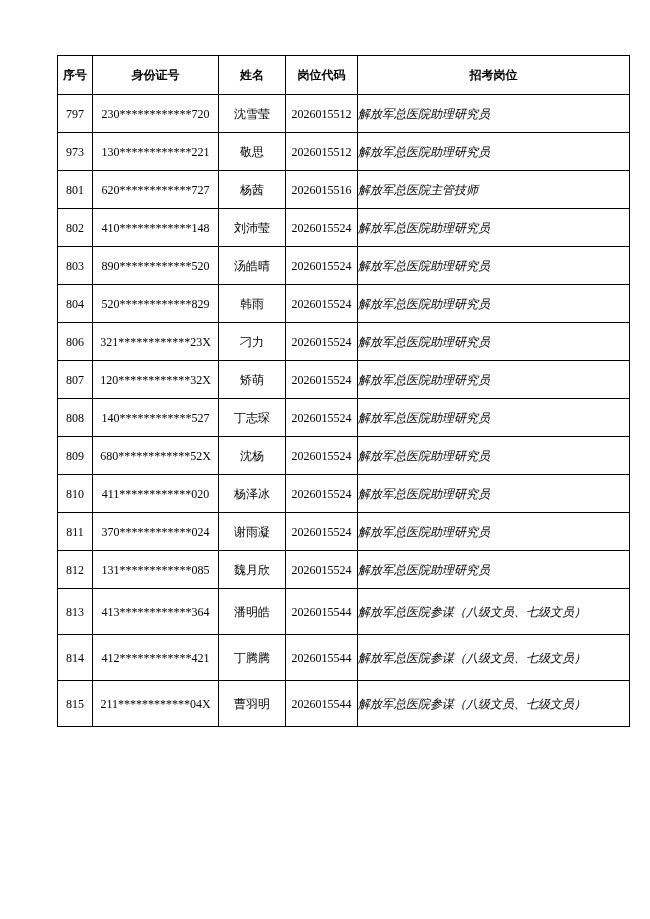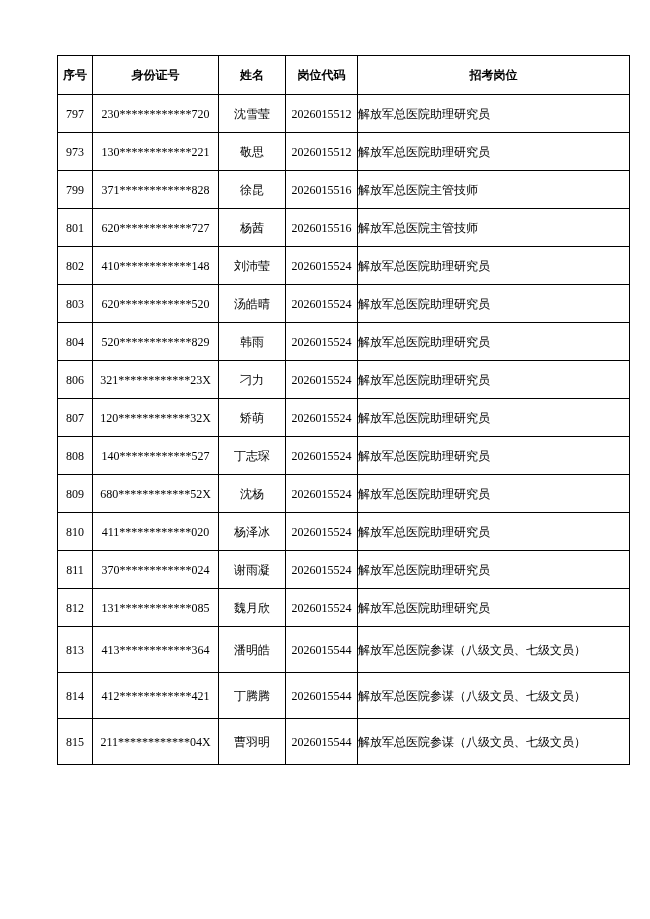--- a/index.html
+++ b/index.html
@@ -39,20 +39,21 @@
     height: 38px;
     text-align: center;
   }
   table.roster tr.row { height: 38px; }
   table.roster tr.row.tall { height: 46px; }
   td.center { text-align: center; }
   td.pos {
     text-align: justify;
     padding: 2px 4px 2px 3px;
     line-height: 19px;
+    font-style: italic;
   }
 </style>
 </head>
 <body>
 
 <div class="page">
   <table class="roster">
     <colgroup>
       <col style="width:35px">
       <col style="width:126px">
@@ -78,43 +79,36 @@
           <td class="pos">解放军总医院助理研究员</td>
         </tr>
         <tr class="row">
           <td class="center">973</td>
           <td class="center">130************221</td>
           <td class="center">敬思</td>
           <td class="center">2026015512</td>
           <td class="pos">解放军总医院助理研究员</td>
         </tr>
         <tr class="row">
-          <td class="center">799</td>
-          <td class="center">371************828</td>
-          <td class="center">徐昆</td>
-          <td class="center">2026015516</td>
-          <td class="pos">解放军总医院主管技师</td>
-        </tr>
-        <tr class="row">
           <td class="center">801</td>
           <td class="center">620************727</td>
           <td class="center">杨茜</td>
           <td class="center">2026015516</td>
           <td class="pos">解放军总医院主管技师</td>
         </tr>
         <tr class="row">
           <td class="center">802</td>
           <td class="center">410************148</td>
           <td class="center">刘沛莹</td>
           <td class="center">2026015524</td>
           <td class="pos">解放军总医院助理研究员</td>
         </tr>
         <tr class="row">
           <td class="center">803</td>
-          <td class="center">620************520</td>
+          <td class="center">890************520</td>
           <td class="center">汤皓晴</td>
           <td class="center">2026015524</td>
           <td class="pos">解放军总医院助理研究员</td>
         </tr>
         <tr class="row">
           <td class="center">804</td>
           <td class="center">520************829</td>
           <td class="center">韩雨</td>
           <td class="center">2026015524</td>
           <td class="pos">解放军总医院助理研究员</td>

